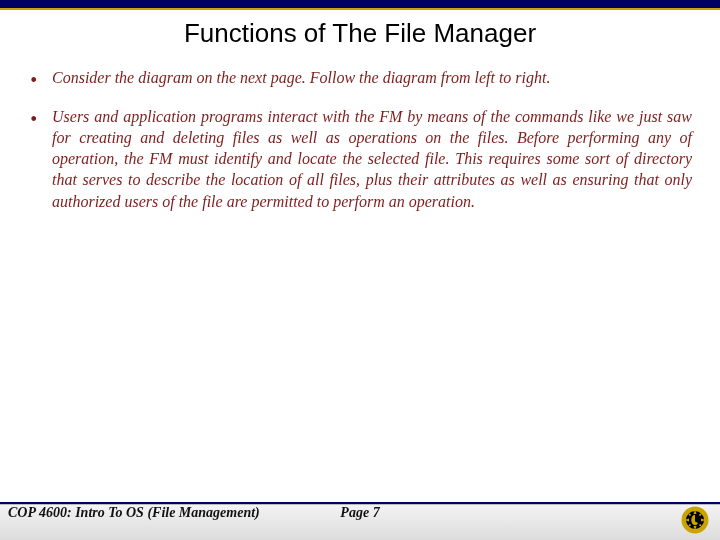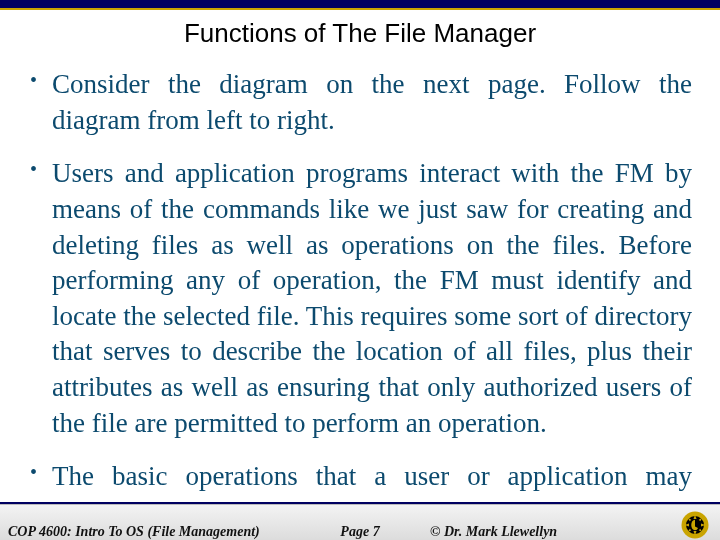--- a/index.html
+++ b/index.html
@@ -26,24 +26,25 @@
   .content {
     padding: 0 28px 0 28px;
   }
   ul.bullets {
     list-style: none;
   }
   ul.bullets > li {
     position: relative;
     padding-left: 24px;
     margin-bottom: 18px;
-    font-size: 27px;
+    font-size: 16px;
     line-height: 1.32;
-    color: #0c4a6e;
+    color: #7f1d1d;
     text-align: justify;
+    font-style: italic;
   }
   ul.bullets > li::before {
     content: "•";
     position: absolute;
     left: 2px;
     top: 0;
     font-size: 20px;
   }
   .footer-wrap {
     position: absolute;
@@ -53,21 +54,21 @@
   }
   .footer-line {
     height: 2px;
     background: #000060;
   }
   .footer {
     height: 36px;
     background: linear-gradient(#f3f3f3, #dcdcdc);
     border-top: 1px solid #bbb;
     display: flex;
-    align-items: flex-end;
+    align-items: flex-start;
     padding: 0 10px 0 8px;
     font-family: "Times New Roman", Times, serif;
     font-style: italic;
     font-weight: bold;
     font-size: 14px;
     color: #111;
     position: relative;
   }
   .footer .course {
     flex: 0 0 auto;
@@ -95,30 +96,28 @@
 <body>
 
 <div class="top-bar"></div>
 
 <h1 class="slide-title">Functions of The File Manager</h1>
 
 <div class="content">
   <ul class="bullets">
     <li>Consider the diagram on the next page. Follow the diagram from left to right.</li>
     <li>Users and application programs interact with the FM by means of the commands like we just saw for creating and deleting files as well as operations on the files.  Before performing any of operation, the FM must identify and locate the selected file.  This requires some sort of directory that serves to describe the location of all files, plus their attributes as well as ensuring that only authorized users of the file are permitted to perform an operation.</li>
-    <li>The basic operations that a user or application may perform on a file are at the record level.</li>
   </ul>
 </div>
 
 <div class="footer-wrap">
   <div class="footer-line"></div>
   <div class="footer">
     <span class="course">COP 4600: Intro To OS  (File Management)</span>
     <span class="page">Page 7</span>
-    <span class="author">© Dr. Mark Llewellyn</span>
     <span class="logo">
       <svg viewBox="0 0 40 40">
         <circle cx="20" cy="20" r="18" fill="#c9a400"></circle>
         <circle cx="20" cy="20" r="12" fill="#000"></circle>
         <g fill="#c9a400">
           <path d="M20 6 L22 12 L18 12 Z"></path>
           <path d="M20 34 L22 28 L18 28 Z"></path>
           <path d="M6 20 L12 22 L12 18 Z"></path>
           <path d="M34 20 L28 22 L28 18 Z"></path>
           <path d="M10 10 L15 13 L13 15 Z"></path>

